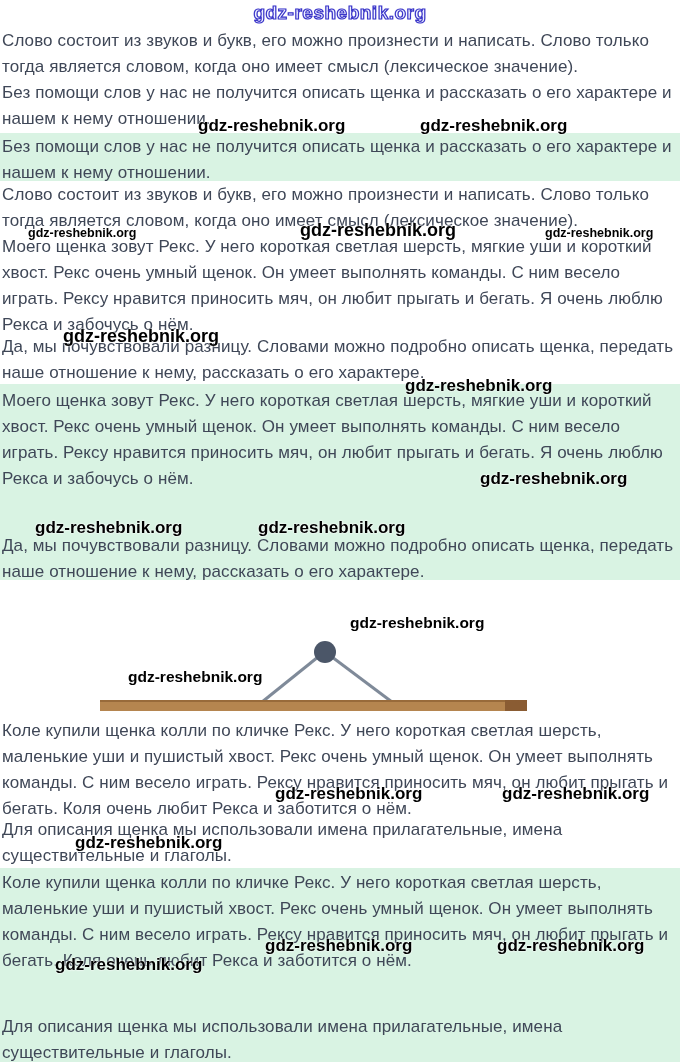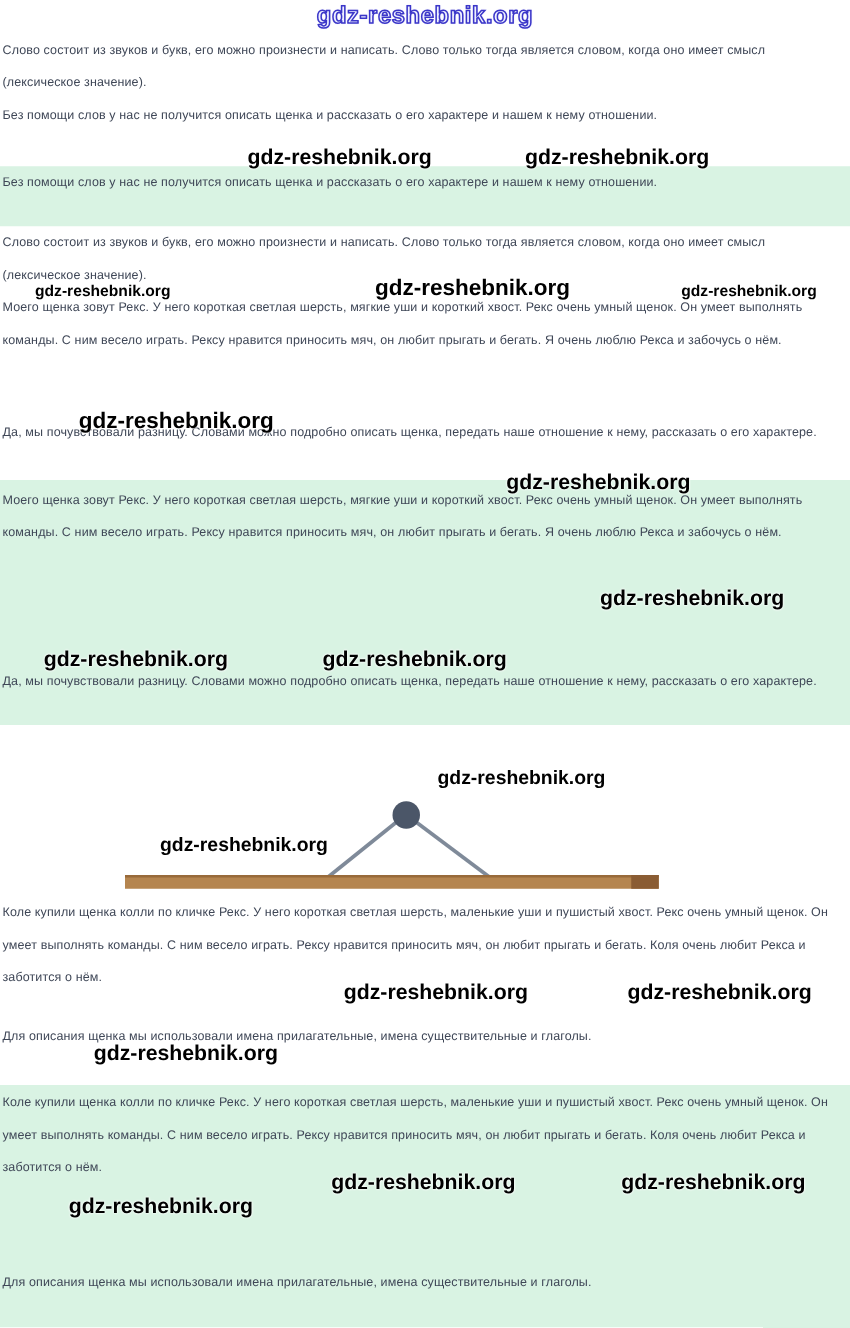--- a/index.html
+++ b/index.html
@@ -3,21 +3,21 @@
 <meta charset="utf-8">
 <style>
   html,body{margin:0;padding:0;}
   body{
     width:680px;height:1062px;position:relative;overflow:hidden;
     background:#ffffff;
     font-family:"Liberation Sans","DejaVu Sans",sans-serif;
   }
   .para{
     position:absolute;left:2px;width:674px;
-    font-size:10px;line-height:26px;color:#3f4757;
+    font-size:17px;line-height:26px;color:#3f4757;
     letter-spacing:0.1px;
   }
   .greenblock{
     position:absolute;left:0;width:680px;background:#d9f3e3;
   }
   .wm{
     position:absolute;font-weight:700;color:#000;white-space:nowrap;
     text-shadow:0 0 2px #ffffff,0 0 2px #ffffff;
     font-family:"Liberation Sans","DejaVu Sans",sans-serif;
   }

